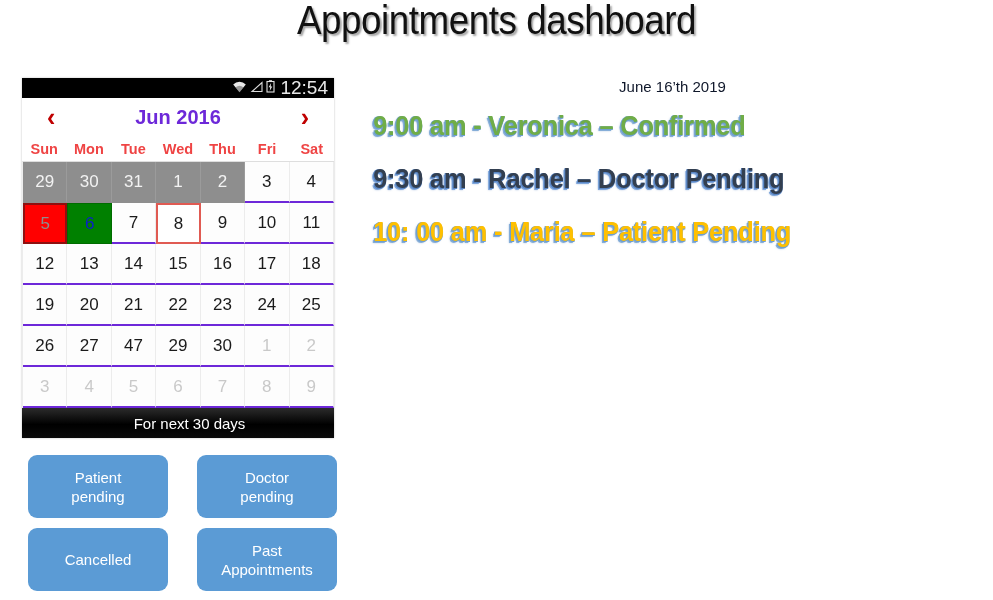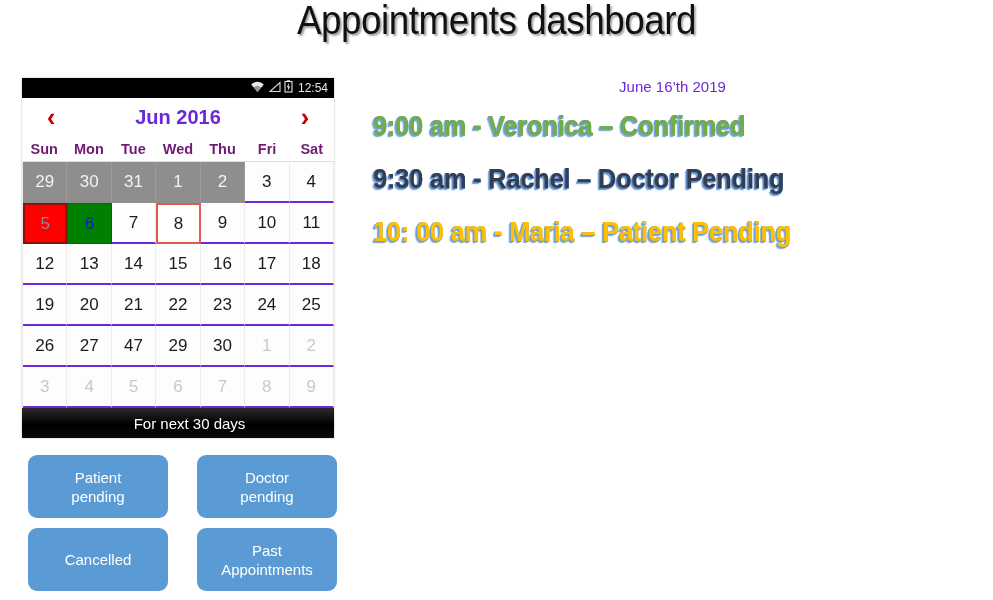--- a/index.html
+++ b/index.html
@@ -50,21 +50,21 @@
     padding-right: 6px;
     box-sizing: border-box;
   }
   #status-bar .sb-icons {
     display: flex;
     align-items: center;
     gap: 3px;
   }
   #status-clock {
     color: #e8e8e8;
-    font-size: 12px;
+    font-size: 19px;
     margin-left: 5px;
     font-family: "Liberation Sans", sans-serif;
   }
 
   #cal-header {
     position: relative;
     height: 38px;
     background: #ffffff;
     display: flex;
     align-items: center;
@@ -93,21 +93,21 @@
     display: grid;
     grid-template-columns: repeat(7, 1fr);
     height: 25px;
     align-items: center;
     background: #ffffff;
   }
   #cal-daynames div {
     text-align: center;
     font-size: 14.5px;
     font-weight: bold;
-    color: #701a75;
+    color: #ef4444;
   }
 
   #cal-grid {
     display: grid;
     grid-template-columns: repeat(7, 1fr);
     grid-auto-rows: 41px;
     background: #ffffff;
     border-top: 1px solid #dedede;
     border-left: 1px solid #ececec;
   }
@@ -188,21 +188,21 @@
   
   #appointments {
     position: absolute;
     left: 360px;
     top: 78px;
     width: 625px;
   }
   .day-heading {
     text-align: center;
     font-size: 15px;
-    color: #6d28d9;
+    color: #0f172a;
     font-family: "Liberation Sans", sans-serif;
   }
   .appt-list {
     margin-top: 5px;
   }
   .appt-row {
     font-size: 27px;
     font-weight: bold;
     line-height: 53px;
     white-space: nowrap;

